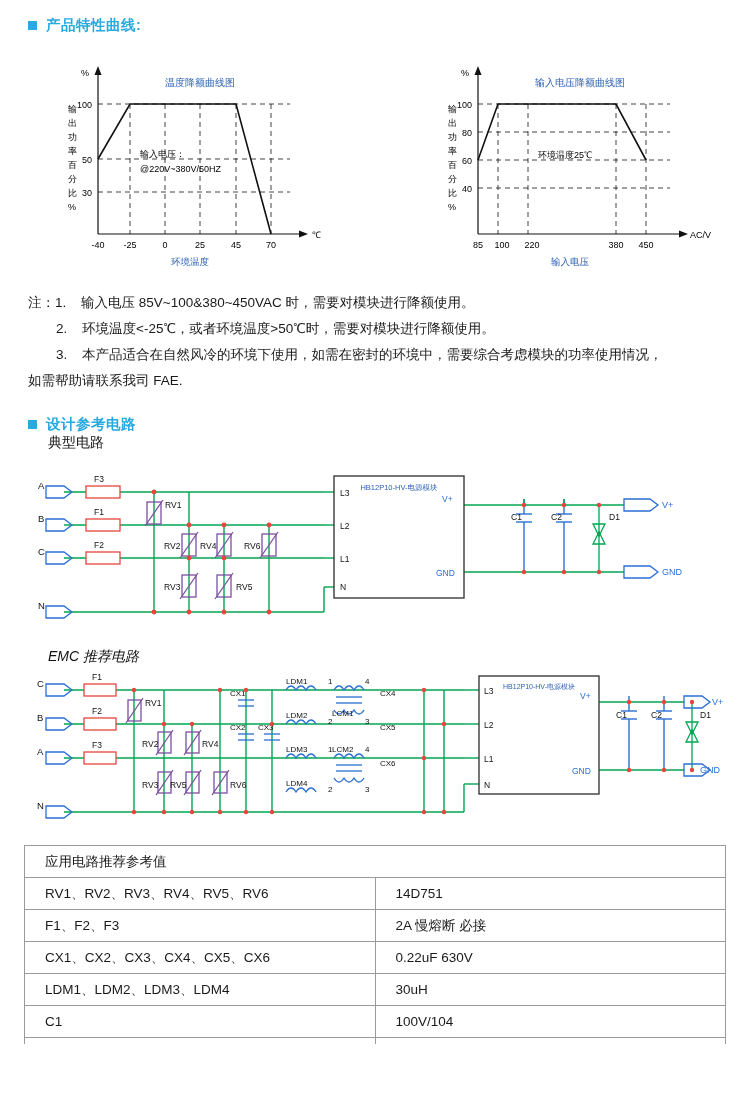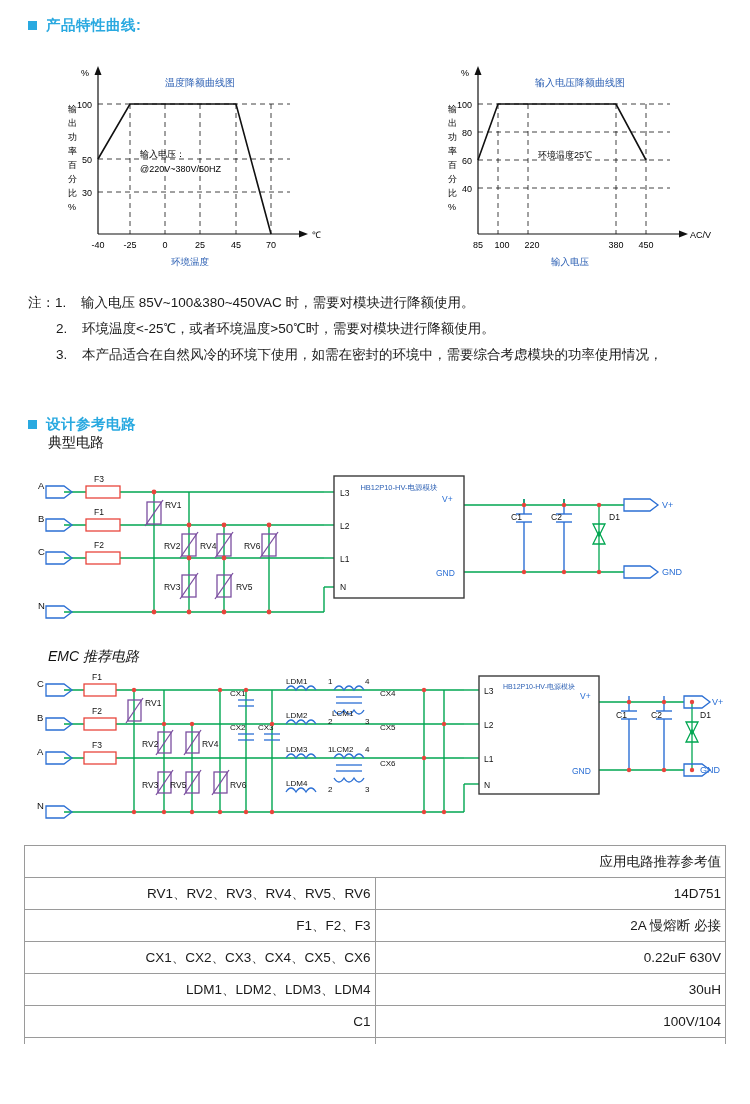--- a/index.html
+++ b/index.html
@@ -44,22 +44,22 @@
   .circ-typ{left:24px;top:472px;}
   .circ-emc{left:24px;top:672px;}
 
   
   table.ref{
     position:absolute;left:24px;top:845px;width:702px;
     border-collapse:collapse;font-size:13.5px;
   }
   table.ref td{
     border:1px solid #9a9a9a;
-    text-align:right;
-    padding:5px 4px;
+    text-align:left;
+    padding:5px 20px;
     height:21px;
   }
   table.ref tr.head td{font-weight:normal;}
   .c1{width:50%;}
   .c2{width:50%;}
 </style>
 </head>
 <body>
 
 <div class="page">
@@ -178,20 +178,23 @@
       <span class="num">1.</span>
       <span class="txt">输入电压 85V~100&amp;380~450VAC 时，需要对模块进行降额使用。</span>
     </div>
     <div class="row ind">
       <span class="num">2.</span>
       <span class="txt">环境温度&lt;-25℃，或者环境温度&gt;50℃时，需要对模块进行降额使用。</span>
     </div>
     <div class="row ind">
       <span class="num">3.</span>
       <span class="txt">本产品适合在自然风冷的环境下使用，如需在密封的环境中，需要综合考虑模块的功率使用情况，</span>
+    </div>
+    <div class="row">
+      <span class="txt">如需帮助请联系我司 FAE.</span>
     </div>
   </div>
 
   <div class="sec-head h-design">
     <span class="sec-bullet"></span>
     <span class="sec-title">设计参考电路</span>
   </div>
 
   <div class="sub sub-typ">典型电路</div>
 

